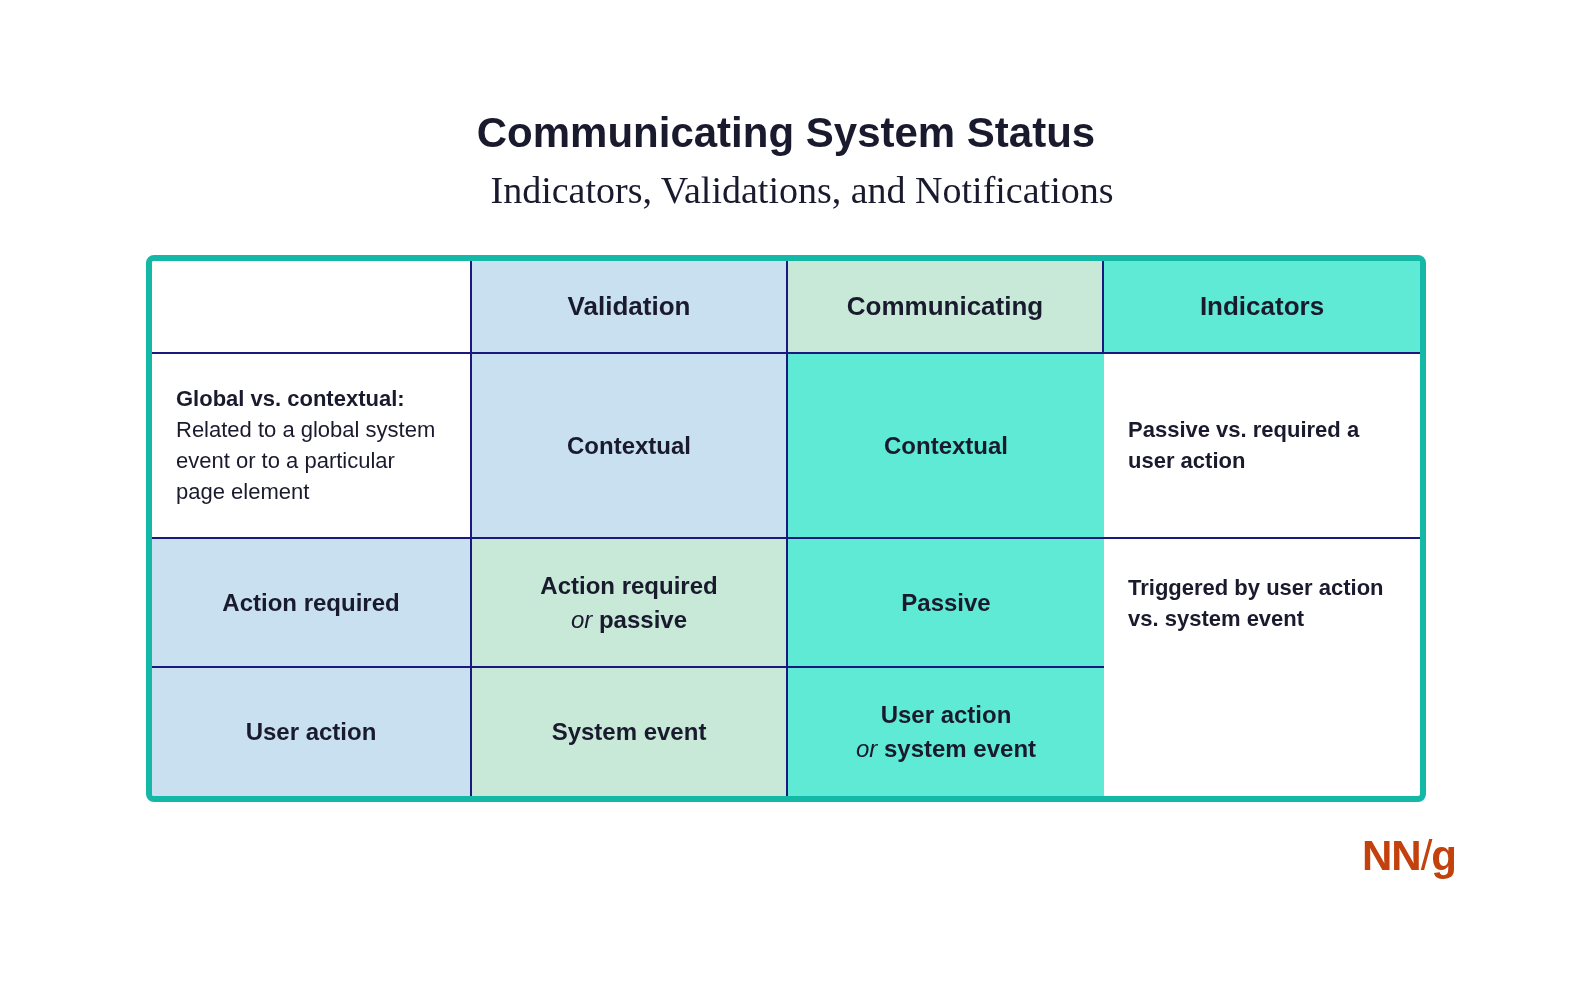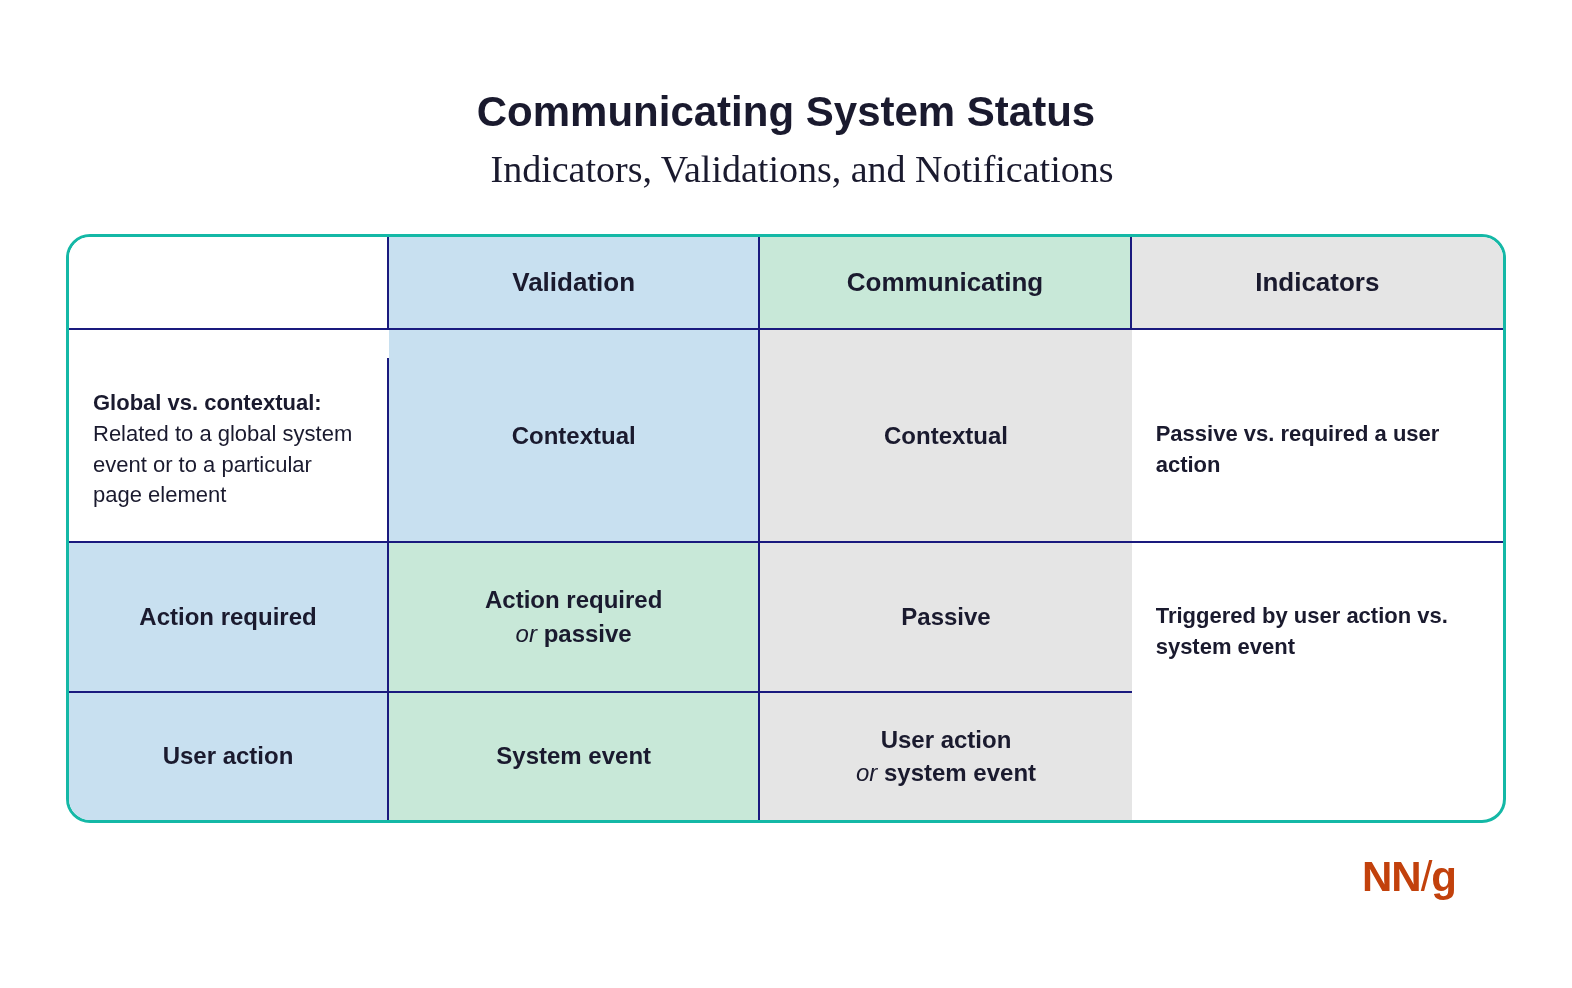--- a/index.html
+++ b/index.html
@@ -43,23 +43,23 @@
     .sub-title {
       font-family: 'Georgia', serif;
       font-size: 38px;
       font-weight: 400;
       color: #1a1a2e;
       line-height: 1.3;
       margin-left: 32px;
     }
 
     .table-container {
-      width: 1440px;
-      border: 3px solid #14b8a6;
-      border-radius: 24px;
+      width: 1280px;
+      border: 6px solid #14b8a6;
+      border-radius: 8px;
       overflow: hidden;
       margin-bottom: 30px;
     }
 
     .table-grid {
       display: grid;
       grid-template-columns: 320px 1fr 1fr 1fr;
       width: 100%;
     }
 
@@ -86,28 +86,27 @@
 
     .cell-blue {
       background: #c8e0f0;
     }
 
     .cell-green {
       background: #c8e8d8;
     }
 
     .cell-purple {
-      background: #e5e5e5;
+      background: #5eead4;
     }
 
     .cell-white {
       background: #ffffff;
       justify-content: flex-start;
       text-align: left;
-      margin-top: 28px;
     }
 
     .header-text {
       font-family: Arial, Helvetica, sans-serif;
       font-weight: 700;
       font-size: 26px;
       color: #1a1a2e;
     }
 
     .cell-label {

